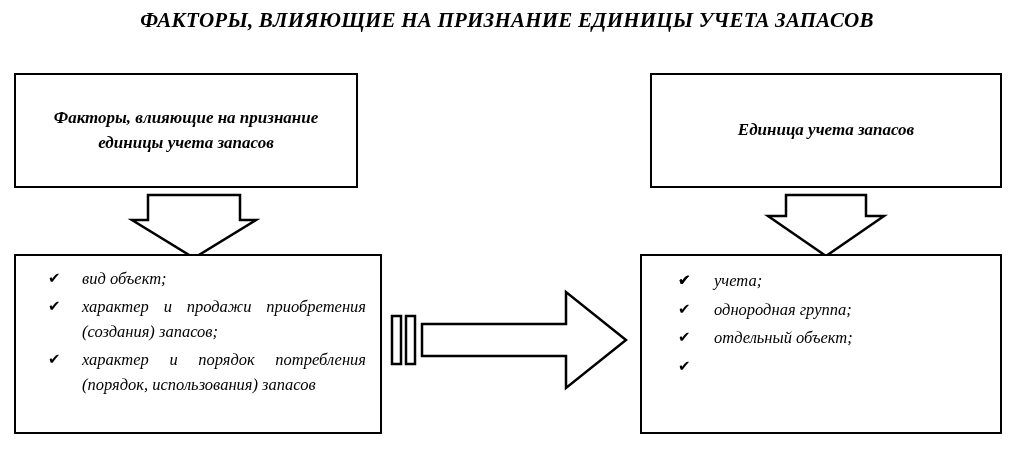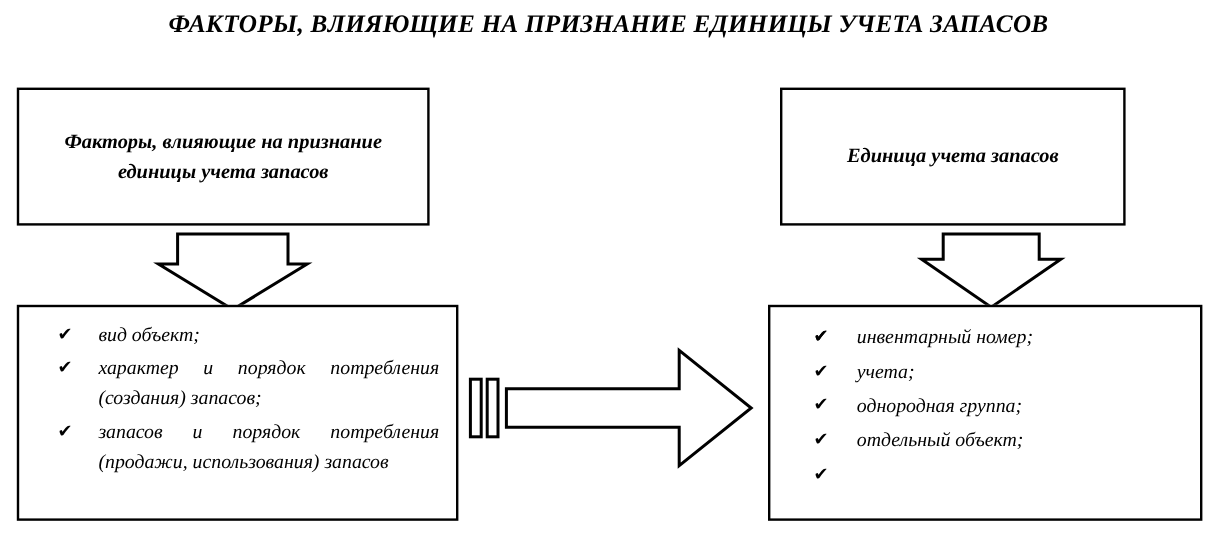--- a/index.html
+++ b/index.html
@@ -52,21 +52,21 @@
     height: 115px;
     display: flex;
     align-items: center;
     justify-content: center;
     padding: 4px 22px;
   }
   
   #box-unit {
     left: 650px;
     top: 73px;
-    width: 288px;
+    width: 352px;
     height: 115px;
     display: flex;
     align-items: center;
     justify-content: center;
     padding: 4px 16px;
   }
   
   #box-factor-list {
     left: 14px;
     top: 254px;
@@ -161,37 +161,36 @@
   </div>
 
   <div class="box" id="box-factor-list">
     <ul class="list list-justified">
       <li>
         <span class="check">✔</span>
         <span class="txt">вид объект;</span>
       </li>
       <li>
         <span class="check">✔</span>
-        <span class="txt">характер и порядок потребления (создания) запасов;</span>
-      </li>
-      <li>
-        <span class="check">✔</span>
-        <span class="txt">запасов и порядок потребления (продажи, использования) запасов</span>
+        <span class="txt">характер и продажи приобретения (создания) запасов;</span>
+      </li>
+      <li>
+        <span class="check">✔</span>
+        <span class="txt">характер и порядок потребления (порядок, использования) запасов</span>
       </li>
     </ul>
   </div>
 
   <div class="box" id="box-unit-list">
     <ul class="list list-plain">
       <li>
         <span class="check">✔</span>
       </li>
       <li>
         <span class="check">✔</span>
-        <span class="txt">инвентарный номер;</span>
       </li>
       <li>
         <span class="check">✔</span>
         <span class="txt">учета;</span>
       </li>
       <li>
         <span class="check">✔</span>
         <span class="txt">однородная группа;</span>
       </li>
       <li>

